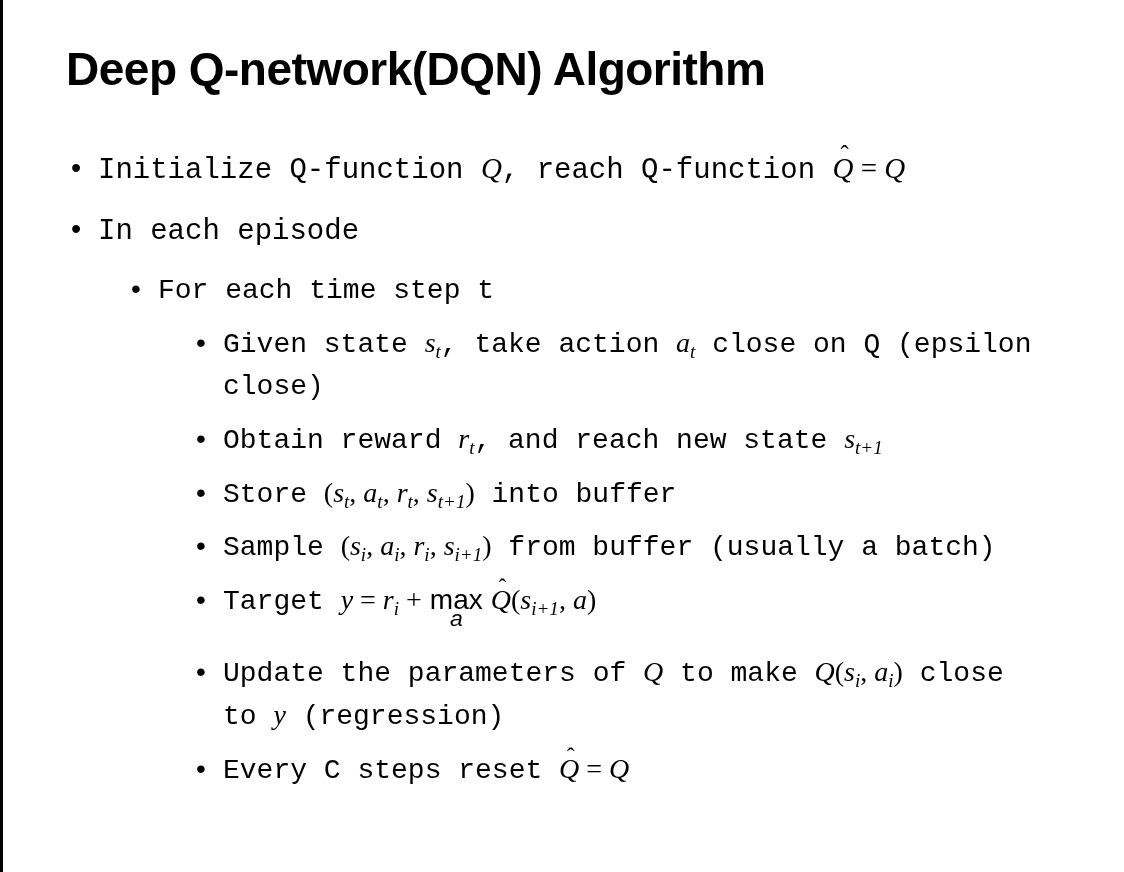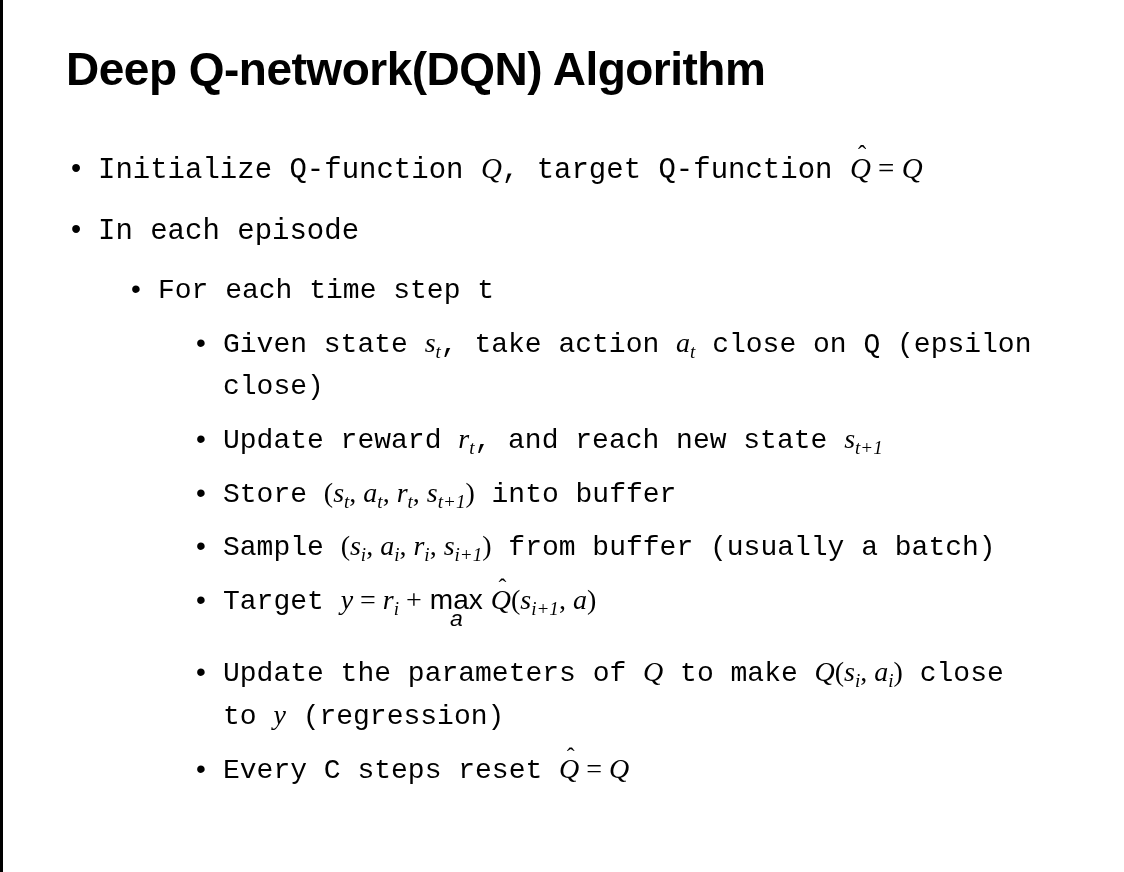--- a/index.html
+++ b/index.html
@@ -90,37 +90,37 @@
 </style>
 </head>
 <body>
 
 <div class="page">
   <div class="slide-inner">
     <h1 class="slide-title">Deep Q-network(DQN) Algorithm</h1>
     <div class="bullet-list">
         <div class="bullet level-1">
           <span class="marker">•</span>
-          <span class="content"><span class="seg-t">Initialize Q-function </span><span class="seg-m">Q</span><span class="seg-t">, target Q-function </span><span class="hatw"><span class="seg-m">Q</span><span class="hat-mark">ˆ</span></span><span class="seg-r"> = </span><span class="seg-m">Q</span></span>
+          <span class="content"><span class="seg-t">Initialize Q-function </span><span class="seg-m">Q</span><span class="seg-t">, reach Q-function </span><span class="hatw"><span class="seg-m">Q</span><span class="hat-mark">ˆ</span></span><span class="seg-r"> = </span><span class="seg-m">Q</span></span>
         </div>
         <div class="bullet level-1">
           <span class="marker">•</span>
           <span class="content"><span class="seg-t">In each episode</span></span>
         </div>
         <div class="bullet level-2">
           <span class="marker">•</span>
           <span class="content"><span class="seg-t">For each time step t</span></span>
         </div>
         <div class="bullet level-3">
           <span class="marker">•</span>
           <span class="content"><span class="seg-t">Given state </span><span class="seg-m">s<sub class="seg-sub">t</sub></span><span class="seg-t">, take action </span><span class="seg-m">a<sub class="seg-sub">t</sub></span><span class="seg-t"> close on Q (epsilon</span><br><span class="seg-t">close)</span></span>
         </div>
         <div class="bullet level-3">
           <span class="marker">•</span>
-          <span class="content"><span class="seg-t">Update reward </span><span class="seg-m">r<sub class="seg-sub">t</sub></span><span class="seg-t">, and reach new state </span><span class="seg-m">s<sub class="seg-sub">t+1</sub></span></span>
+          <span class="content"><span class="seg-t">Obtain reward </span><span class="seg-m">r<sub class="seg-sub">t</sub></span><span class="seg-t">, and reach new state </span><span class="seg-m">s<sub class="seg-sub">t+1</sub></span></span>
         </div>
         <div class="bullet level-3">
           <span class="marker">•</span>
           <span class="content"><span class="seg-t">Store </span><span class="seg-r">(</span><span class="seg-m">s<sub class="seg-sub">t</sub></span><span class="seg-r">, </span><span class="seg-m">a<sub class="seg-sub">t</sub></span><span class="seg-r">, </span><span class="seg-m">r<sub class="seg-sub">t</sub></span><span class="seg-r">, </span><span class="seg-m">s<sub class="seg-sub">t+1</sub></span><span class="seg-r">)</span><span class="seg-t"> into buffer</span></span>
         </div>
         <div class="bullet level-3">
           <span class="marker">•</span>
           <span class="content"><span class="seg-t">Sample </span><span class="seg-r">(</span><span class="seg-m">s<sub class="seg-sub">i</sub></span><span class="seg-r">, </span><span class="seg-m">a<sub class="seg-sub">i</sub></span><span class="seg-r">, </span><span class="seg-m">r<sub class="seg-sub">i</sub></span><span class="seg-r">, </span><span class="seg-m">s<sub class="seg-sub">i+1</sub></span><span class="seg-r">)</span><span class="seg-t"> from buffer (usually a batch)</span></span>
         </div>
         <div class="bullet level-3 spaced">

